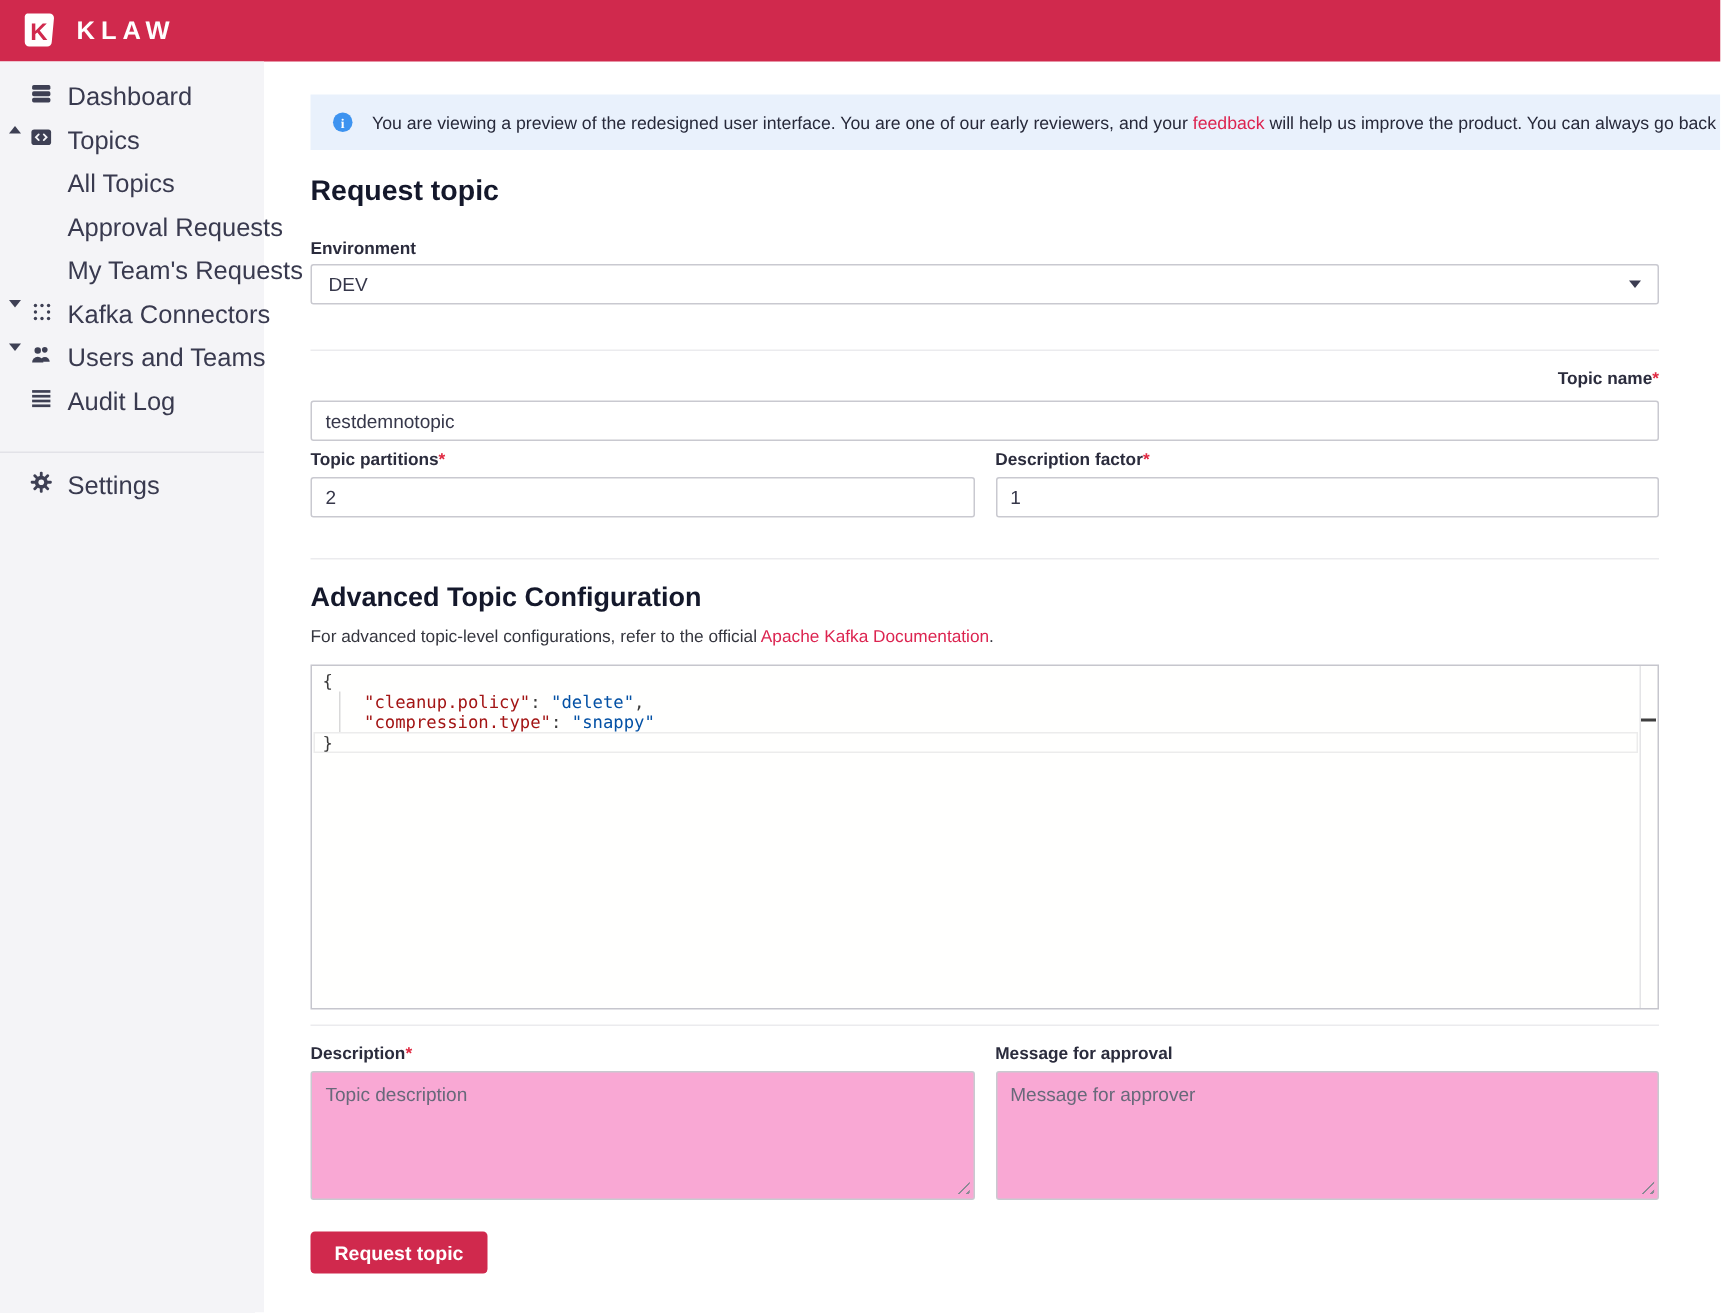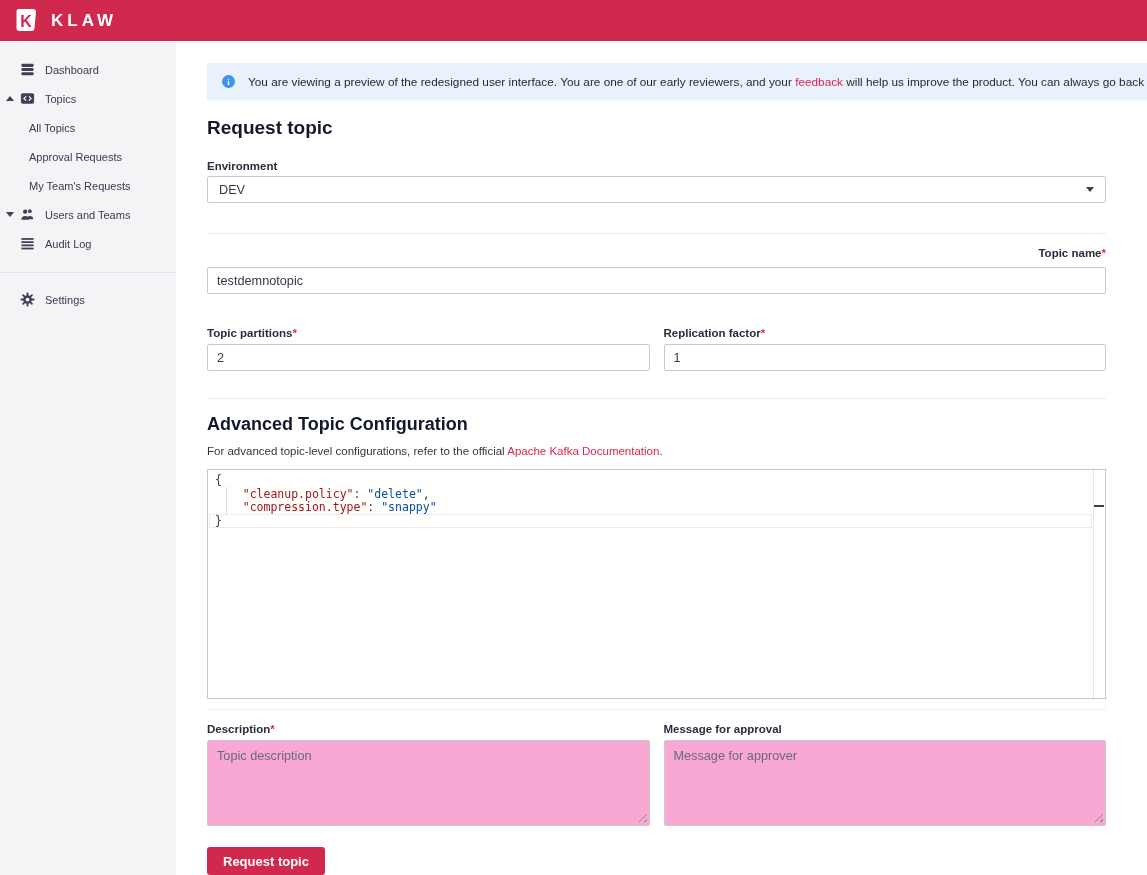--- a/index.html
+++ b/index.html
@@ -16,28 +16,28 @@
   }
   .logo-wrap { display:flex; align-items:center; }
   .logo-text { color:#ffffff; font-size:17px; font-weight:600; letter-spacing:4px; margin-left:11px; }
   
   .shell { display:flex; height:834px; }
   .sidebar {
     width:176px; background:#f4f4f7; flex-shrink:0; padding-top:14px;
     display:flex; flex-direction:column;
   }
   .nav-item {
-    display:flex; align-items:center; height:29px; padding-left:6px;
-    font-size:11px; color:#393a4f; cursor:pointer; white-space:nowrap;
+    display:flex; align-items:flex-start; height:29px; padding-left:6px;
+    font-size:17px; color:#393a4f; cursor:pointer; white-space:nowrap;
   }
   .caret-box { width:14px; display:flex; justify-content:flex-start; align-items:center; flex-shrink:0; }
   .caret-up { width:0; height:0; border-left:4px solid transparent; border-right:4px solid transparent; border-bottom:5px solid #3e4054; }
   .caret-down { width:0; height:0; border-left:4px solid transparent; border-right:4px solid transparent; border-top:5px solid #3e4054; }
   .nav-icon { width:15px; height:15px; margin-right:10px; flex-shrink:0; display:flex; align-items:center; justify-content:center; }
-  .nav-sub { padding-left:29px; }
+  .nav-sub { padding-left:45px; }
   .sidebar-divider { border:none; border-top:1px solid #e2e2e8; margin:14px 0 12px; width:100%; }
   
   .main { flex:1; padding:22px 0 0 31px; overflow:hidden; }
   .banner {
     width:940px; height:37px; background:#e9f1fc; display:flex; align-items:center;
     padding-left:15px; font-size:11.8px; color:#27293a; white-space:nowrap; overflow:hidden;
   }
   .info-icon {
     width:13px; height:13px; border-radius:50%; background:#3d93f0; color:#fff;
     font-size:9px; font-weight:bold; display:inline-flex; align-items:center; justify-content:center;
@@ -59,21 +59,21 @@
     width:100%; height:27px; border:1px solid #c9c9d0; border-radius:2px;
     padding:0 9px; font-size:12.7px; color:#36374a; font-family:"Liberation Sans", sans-serif;
     outline:none; background:#fff;
   }
   .divider { border:none; border-top:1px solid #ebebee; margin:0; }
   .div1 { margin-top:30px; }
   .div2 { margin-top:27px; }
   .div3 { margin-top:10px; }
   .mt-topicname { margin-top:13px; margin-bottom:8px;text-align:right; }
   .two-col { display:grid; grid-template-columns:1fr 1fr; column-gap:14px; }
-  .row-partitions { margin-top:33px; }
+  .row-partitions { margin-top:7px; }
   .row-desc { margin-top:13px; }
   h2.section-title { font-size:18px; line-height:17px; font-weight:700; color:#14182b; margin:17px 0 0; }
   .hint { font-size:11.5px; line-height:13px; color:#35363f; margin:12px 0 0; }
   
   .editor {
     position:relative; height:230px; border:1px solid #c6c6cd; background:#fffffe;
     margin-top:11px; font-family:"DejaVu Sans Mono", monospace; font-size:11.5px;
     line-height:13.5px; color:#3b3b3b; cursor:text; overflow:hidden;
   }
   .code-area { position:relative; padding:4px 0 0 7px; z-index:2; }
@@ -152,20 +152,38 @@
       <span>Approval Requests</span>
     </div>
     <div class="nav-item nav-sub">
       <span>My Team's Requests</span>
     </div>
     <div class="nav-item">
       <span class="caret-box">
           <span class="caret-down"></span>
         </span>
       <span class="nav-icon">
+        <svg width="14" height="14" viewBox="0 0 16 16" fill="#3e4054">
+          <circle cx="3" cy="3" r="1.3"></circle>
+            <circle cx="8" cy="3" r="1.3"></circle>
+            <circle cx="13" cy="3" r="1.3"></circle>
+          <circle cx="3" cy="8" r="1.3"></circle>
+            <circle cx="13" cy="8" r="1.3"></circle>
+          <circle cx="3" cy="13" r="1.3"></circle>
+            <circle cx="8" cy="13" r="1.3"></circle>
+            <circle cx="13" cy="13" r="1.3"></circle>
+        </svg>
+      </span>
+      <span>Kafka Connectors</span>
+    </div>
+    <div class="nav-item">
+      <span class="caret-box">
+          <span class="caret-down"></span>
+        </span>
+      <span class="nav-icon">
         <svg width="15" height="15" viewBox="0 0 16 16" fill="#3e4054">
           <circle cx="10.5" cy="4.5" r="2"></circle>
           <path d="M7.2 13 a3.4 3.4 0 0 1 6.8 0 z"></path>
           <circle cx="5.5" cy="5" r="2.3"></circle>
           <path d="M1.5 13.5 a4 4 0 0 1 8 0 z"></path>
         </svg>
       </span>
       <span>Users and Teams</span>
     </div>
     <div class="nav-item">
@@ -227,21 +245,21 @@
 
       <div class="two-col row-partitions">
         <div>
           <label class="field-label">
             <span>Topic partitions</span><span class="req">*</span>
           </label>
           <input class="text-input" type="text" value="2" style="">
         </div>
         <div>
           <label class="field-label">
-            <span>Replication factor</span><span class="req">*</span>
+            <span>Description factor</span><span class="req">*</span>
           </label>
           <input class="text-input" type="text" value="1" style="">
         </div>
       </div>
 
       <hr class="divider div2">
 
       <h2 class="section-title">Advanced Topic Configuration</h2>
       <p class="hint">
         <span>For advanced topic-level configurations, refer to the official </span><a>Apache Kafka Documentation</a><span>.</span>

